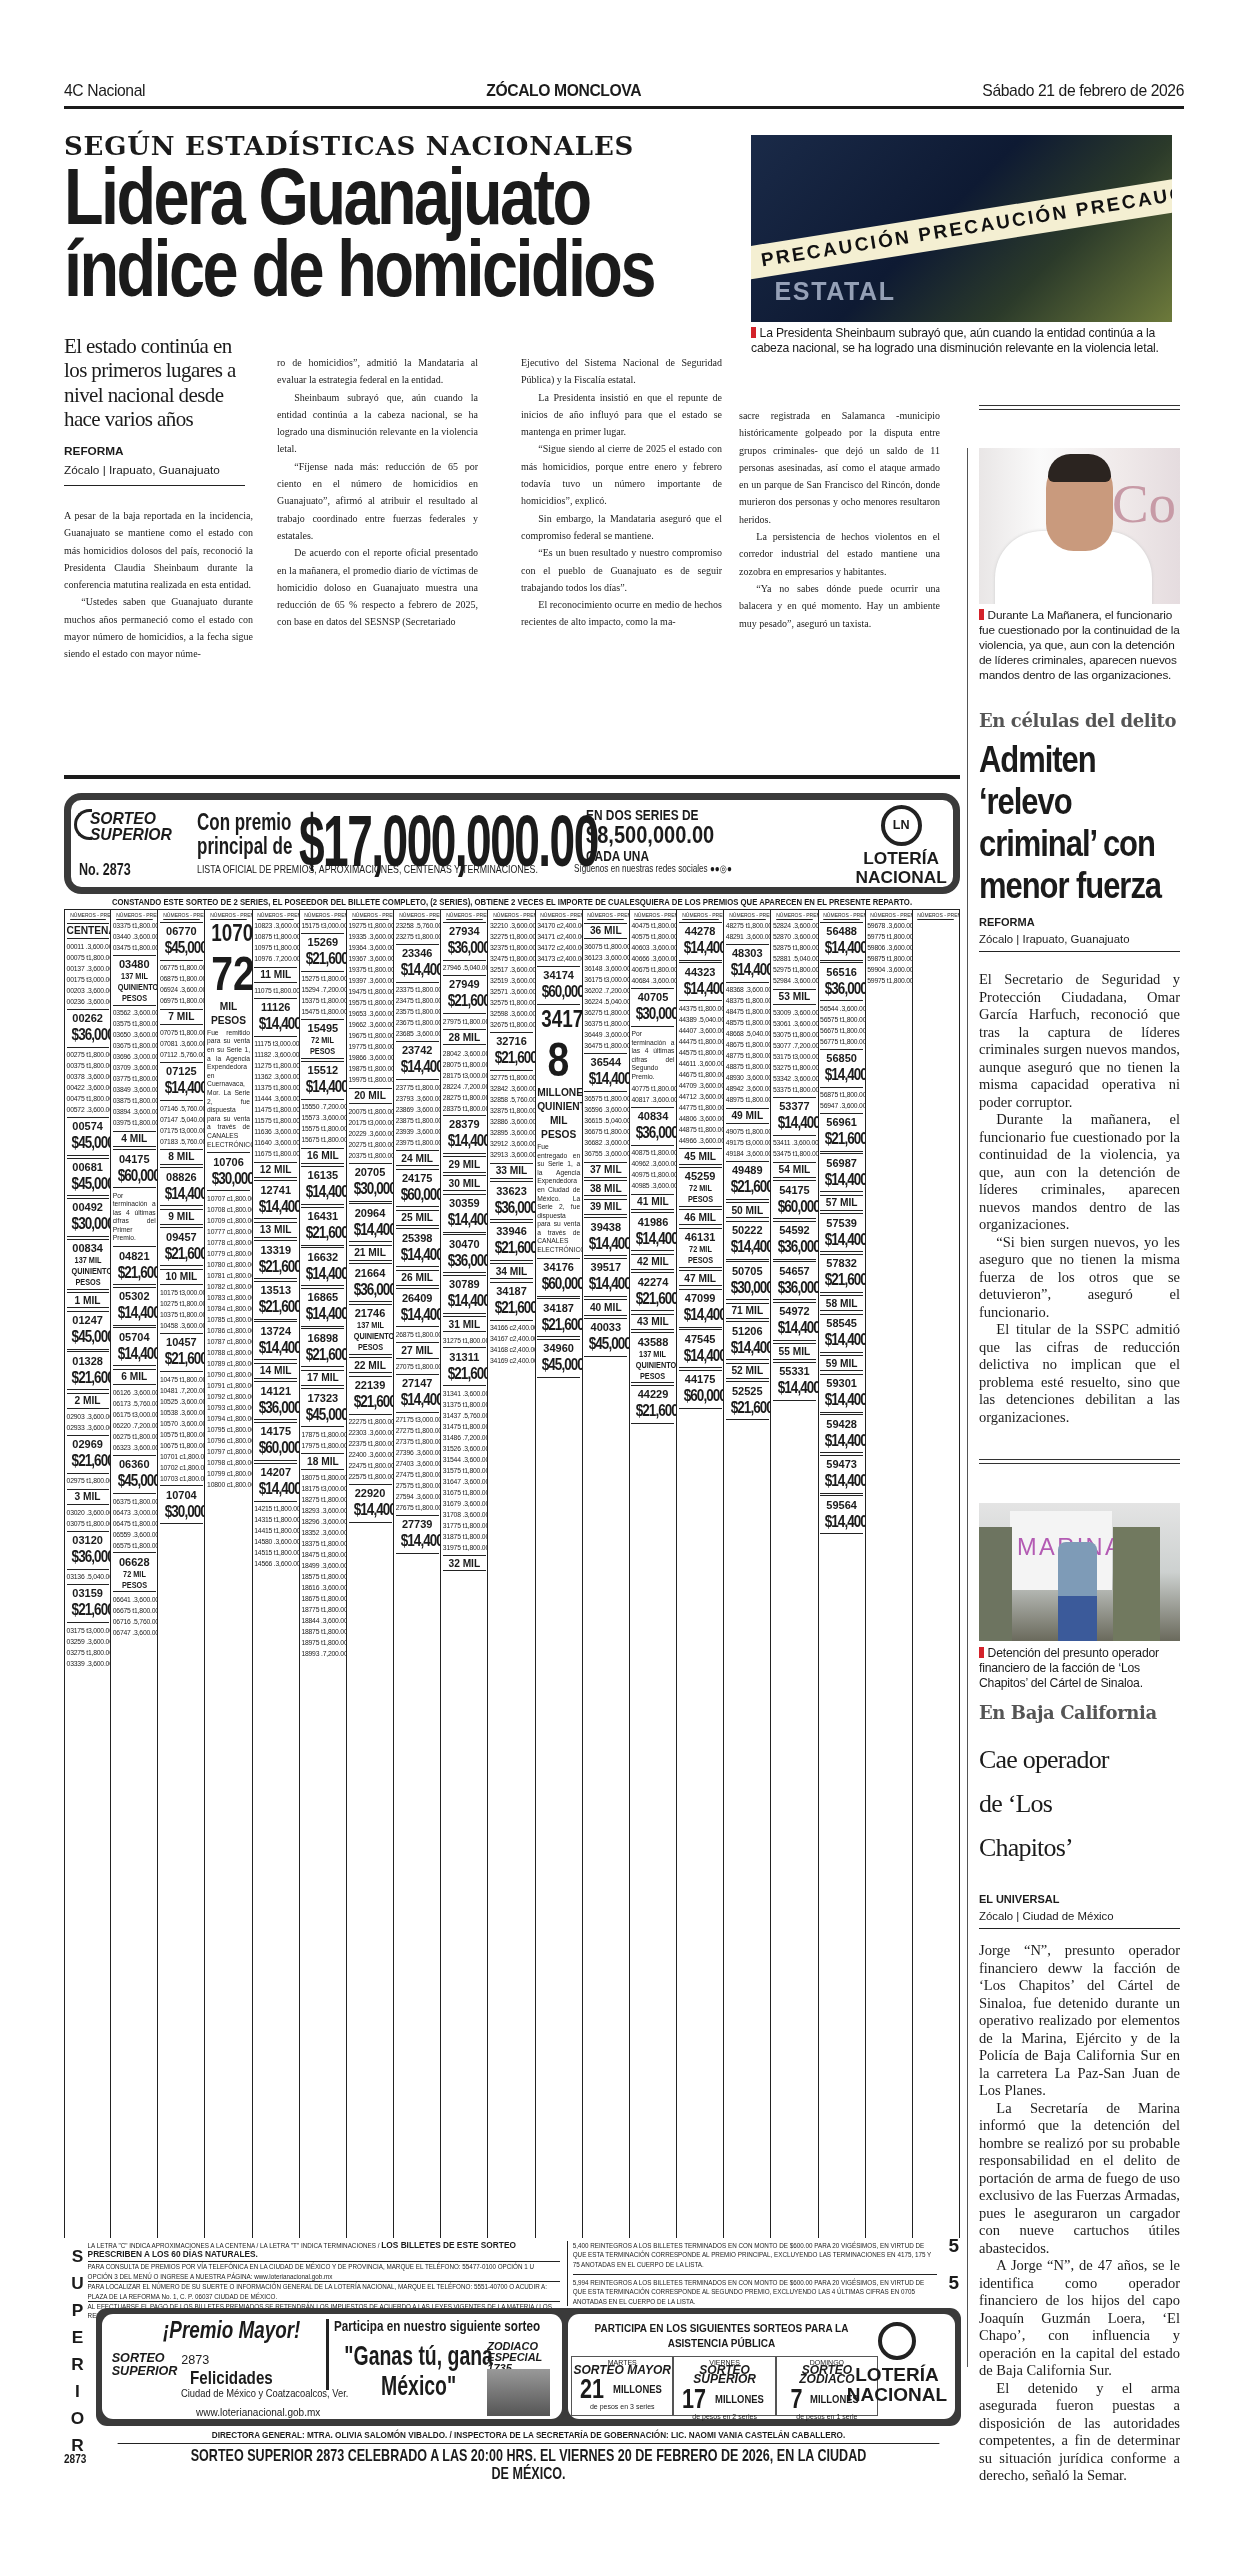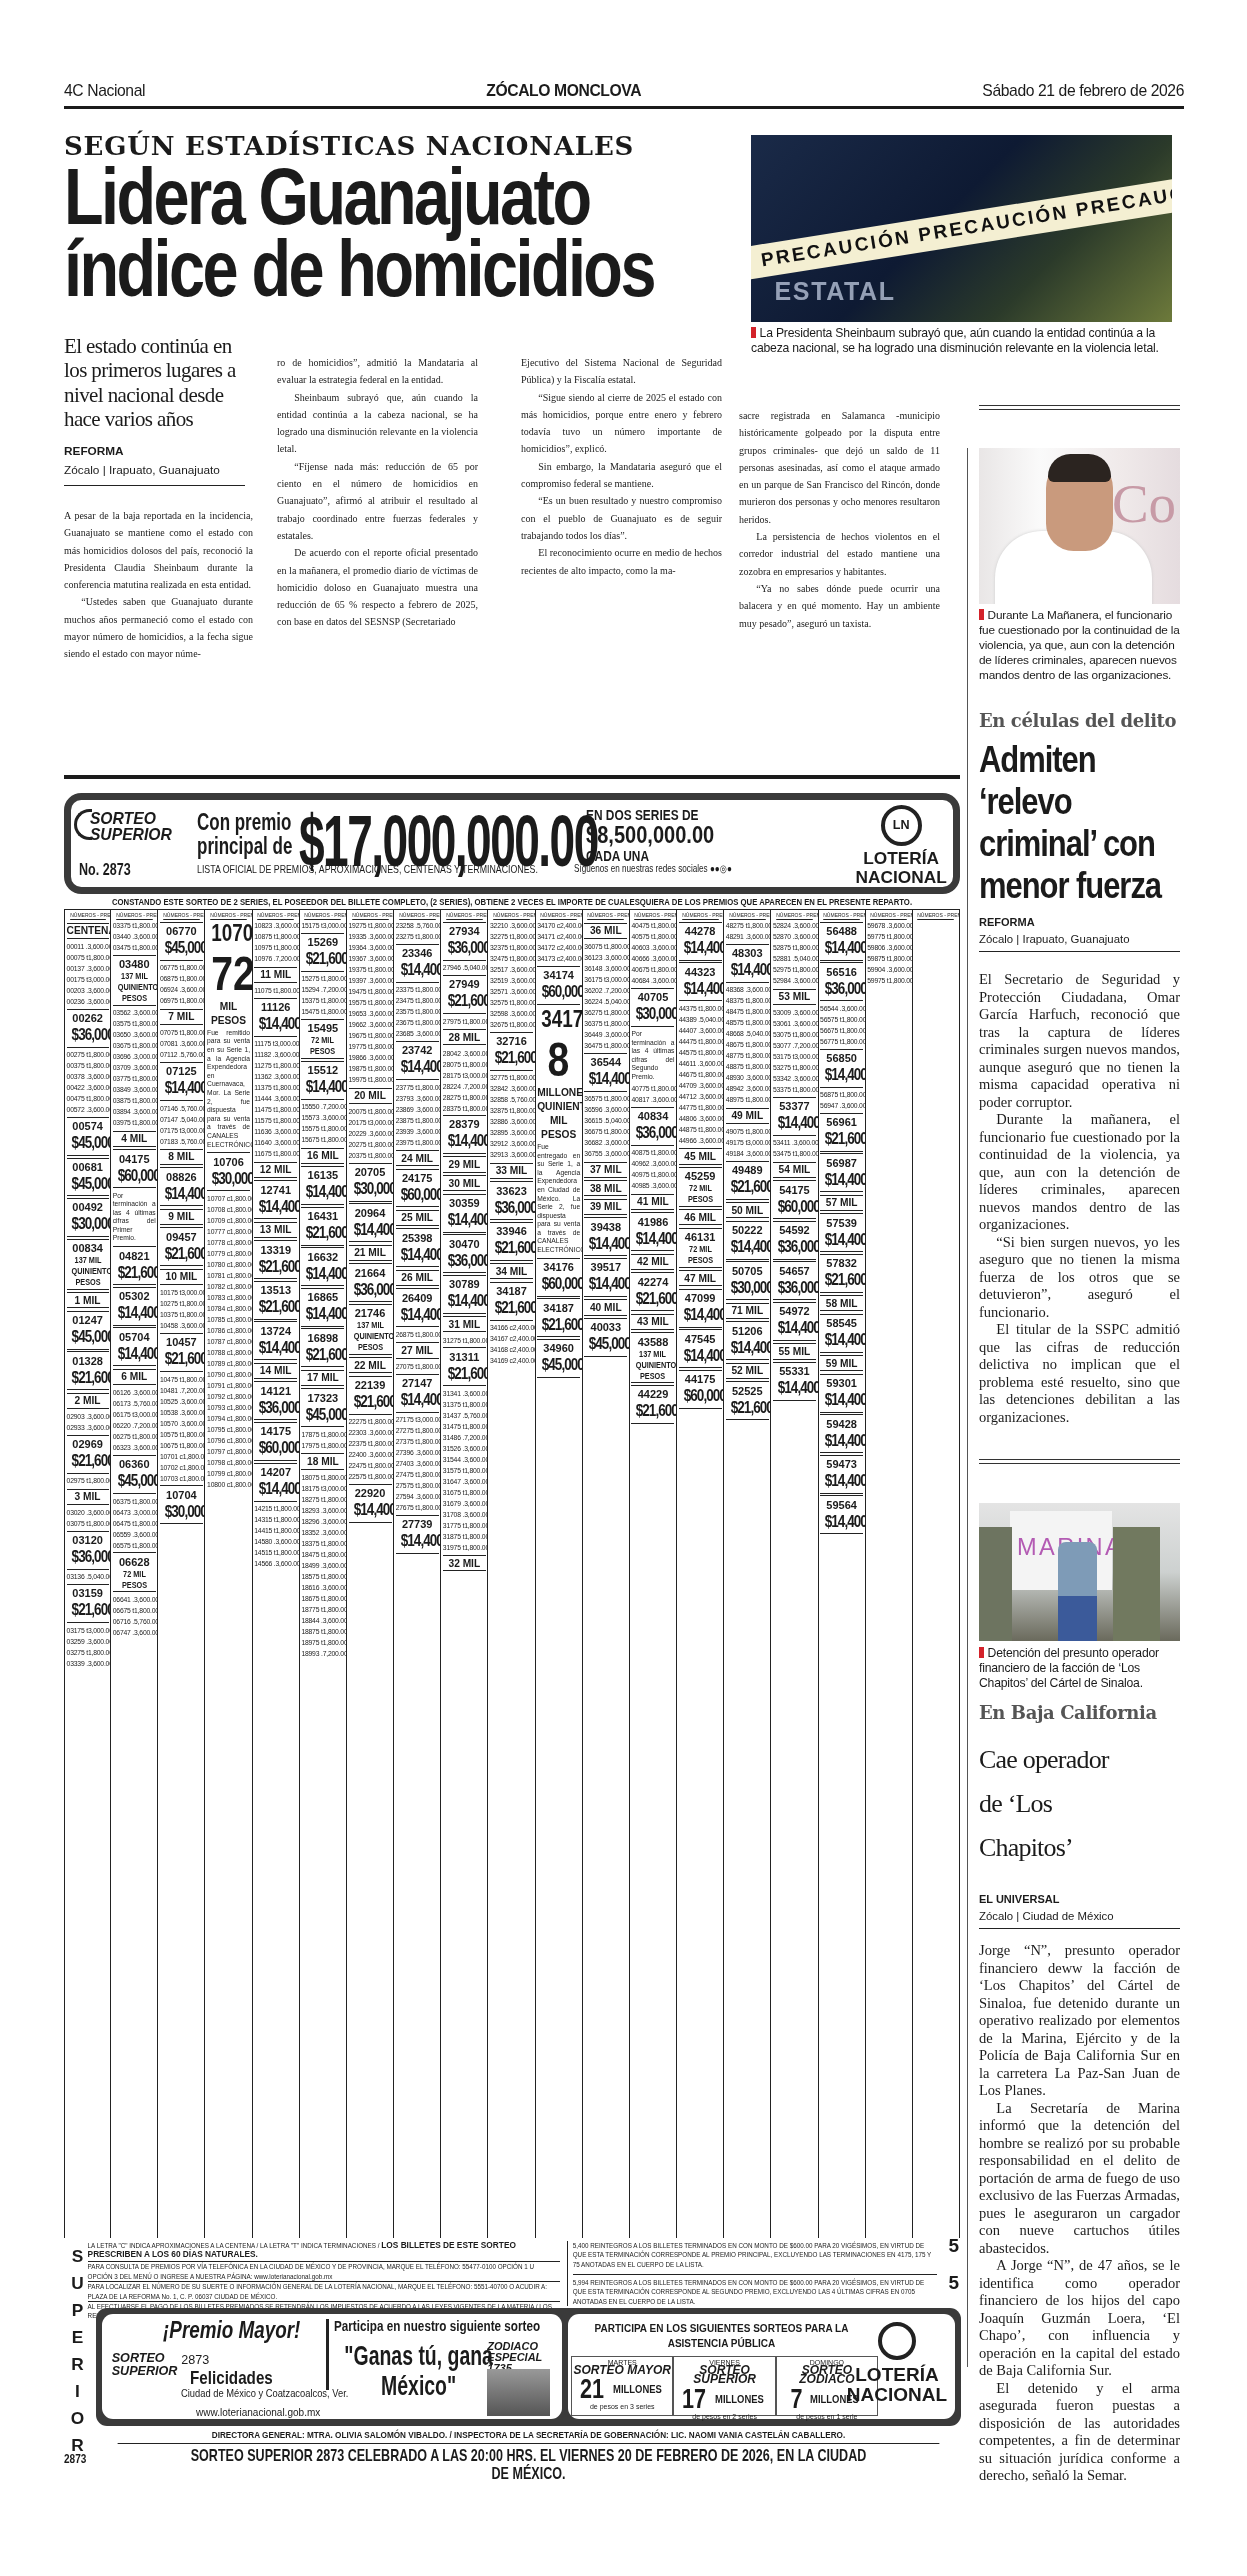--- a/index.html
+++ b/index.html
@@ -146,20 +146,21 @@
   <p>“Ustedes saben que Guanajuato durante muchos años permaneció como el estado con mayor número de homicidios, a la fecha sigue siendo el estado con mayor núme-</p>
 </div>
 <div id="col2" class="abs col">
   <p class="noind">ro de homicidios”, admitió la Mandataria al evaluar la estrategia federal en la entidad.</p>
   <p>Sheinbaum subrayó que, aún cuando la entidad continúa a la cabeza nacional, se ha logrado una disminución relevante en la violencia letal.</p>
   <p>“Fíjense nada más: reducción de 65 por ciento en el número de homicidios en Guanajuato”, afirmó al atribuir el resultado al trabajo coordinado entre fuerzas federales y estatales.</p>
   <p>De acuerdo con el reporte oficial presentado en la mañanera, el promedio diario de víctimas de homicidio doloso en Guanajuato muestra una reducción de 65 % respecto a febrero de 2025, con base en datos del SESNSP (Secretariado</p>
 </div>
 <div id="col3" class="abs col">
   <p class="noind">Ejecutivo del Sistema Nacional de Seguridad Pública) y la Fiscalía estatal.</p>
+  <p>La Presidenta insistió en que el repunte de inicios de año influyó para que el estado se mantenga en primer lugar.</p>
   <p>“Sigue siendo al cierre de 2025 el estado con más homicidios, porque entre enero y febrero todavía tuvo un número importante de homicidios”, explicó.</p>
   <p>Sin embargo, la Mandataria aseguró que el compromiso federal se mantiene.</p>
   <p>“Es un buen resultado y nuestro compromiso con el pueblo de Guanajuato es de seguir trabajando todos los días”.</p>
   <p>El reconocimiento ocurre en medio de hechos recientes de alto impacto, como la ma-</p>
 </div>
 <div id="col4" class="abs col">
   <p class="noind">sacre registrada en Salamanca -municipio históricamente golpeado por la disputa entre grupos criminales- que dejó un saldo de 11 personas asesinadas, así como el ataque armado en un parque de San Francisco del Rincón, donde murieron dos personas y ocho menores resultaron heridos.</p>
   <p>La persistencia de hechos violentos en el corredor industrial del estado mantiene una zozobra en empresarios y habitantes.</p>
   <p>“Ya no sabes dónde puede ocurrir una balacera y en qué momento. Hay un ambiente muy pesado”, aseguró un taxista.</p>
 </div>

